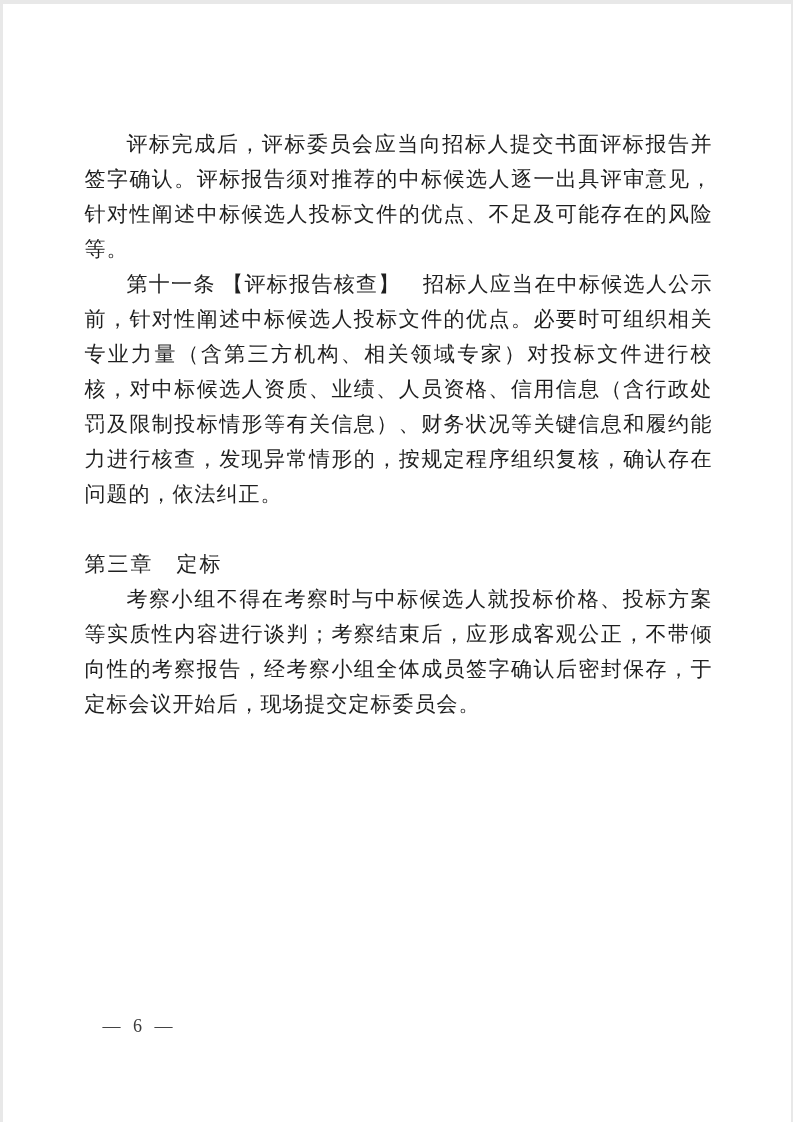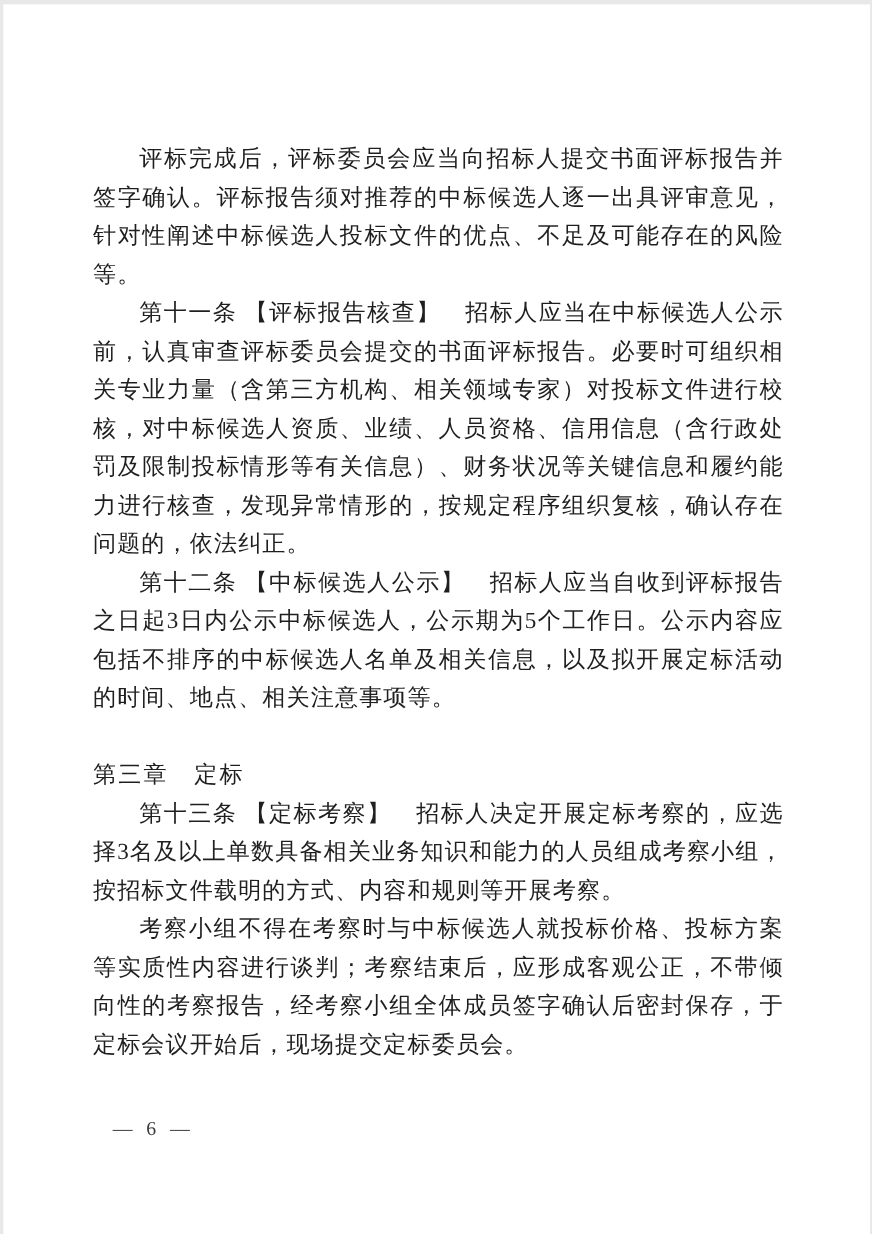--- a/index.html
+++ b/index.html
@@ -53,22 +53,20 @@
     letter-spacing: 4px;
     font-family: "Liberation Serif", "DejaVu Serif", serif;
   }
 </style>
 </head>
 <body>
 
 <div class="page">
   <div class="content" id="content">
       <p class="body"><span>评标完成后，评标委员会应当向招标人提交书面评标报告并签字确认。评标报告须对推荐的中标候选人逐一出具评审意见，针对性阐述中标候选人投标文件的优点、不足及可能存在的风险等。</span></p>
-      <p class="body"><span class="bold">第十一条 【评标报告核查】</span><span>　招标人应当在中标候选人公示前，认真审查评标委员会提交的书面评标报告。必要时可组织相关专业力量（含第三方机构、相关领域专家）对投标文件进行校核，对中标候选人资质、业绩、人员资格、信用信息（含行政处罚及限制投标情形等有关信息）、财务状况等关键信息和履约能力进行核查，发现异常情形的，按规定程序组织复核，确认存在问题的，依法纠正。</span></p>
-      <p class="body"><span class="bold">第十二条 【中标候选人公示】</span><span>　招标人应当自收到评标报告之日起3日内公示中标候选人，公示期为5个工作日。公示内容应包括不排序的中标候选人名单及相关信息，以及拟开展定标活动的时间、地点、相关注意事项等。</span></p>
+      <p class="body"><span class="bold">第十一条 【评标报告核查】</span><span>　招标人应当在中标候选人公示前，针对性阐述中标候选人投标文件的优点。必要时可组织相关专业力量（含第三方机构、相关领域专家）对投标文件进行校核，对中标候选人资质、业绩、人员资格、信用信息（含行政处罚及限制投标情形等有关信息）、财务状况等关键信息和履约能力进行核查，发现异常情形的，按规定程序组织复核，确认存在问题的，依法纠正。</span></p>
       <p class="chapter"><span class="bold">第三章　定标</span></p>
-      <p class="body"><span class="bold">第十三条 【定标考察】</span><span>　招标人决定开展定标考察的，应选择3名及以上单数具备相关业务知识和能力的人员组成考察小组，按招标文件载明的方式、内容和规则等开展考察。</span></p>
       <p class="body"><span>考察小组不得在考察时与中标候选人就投标价格、投标方案等实质性内容进行谈判；考察结束后，应形成客观公正，不带倾向性的考察报告，经考察小组全体成员签字确认后密封保存，于定标会议开始后，现场提交定标委员会。</span></p>
     </div>
   <div class="footer">
     <span>— 6 —</span>
   </div>
 </div>
 
 </body></html>

